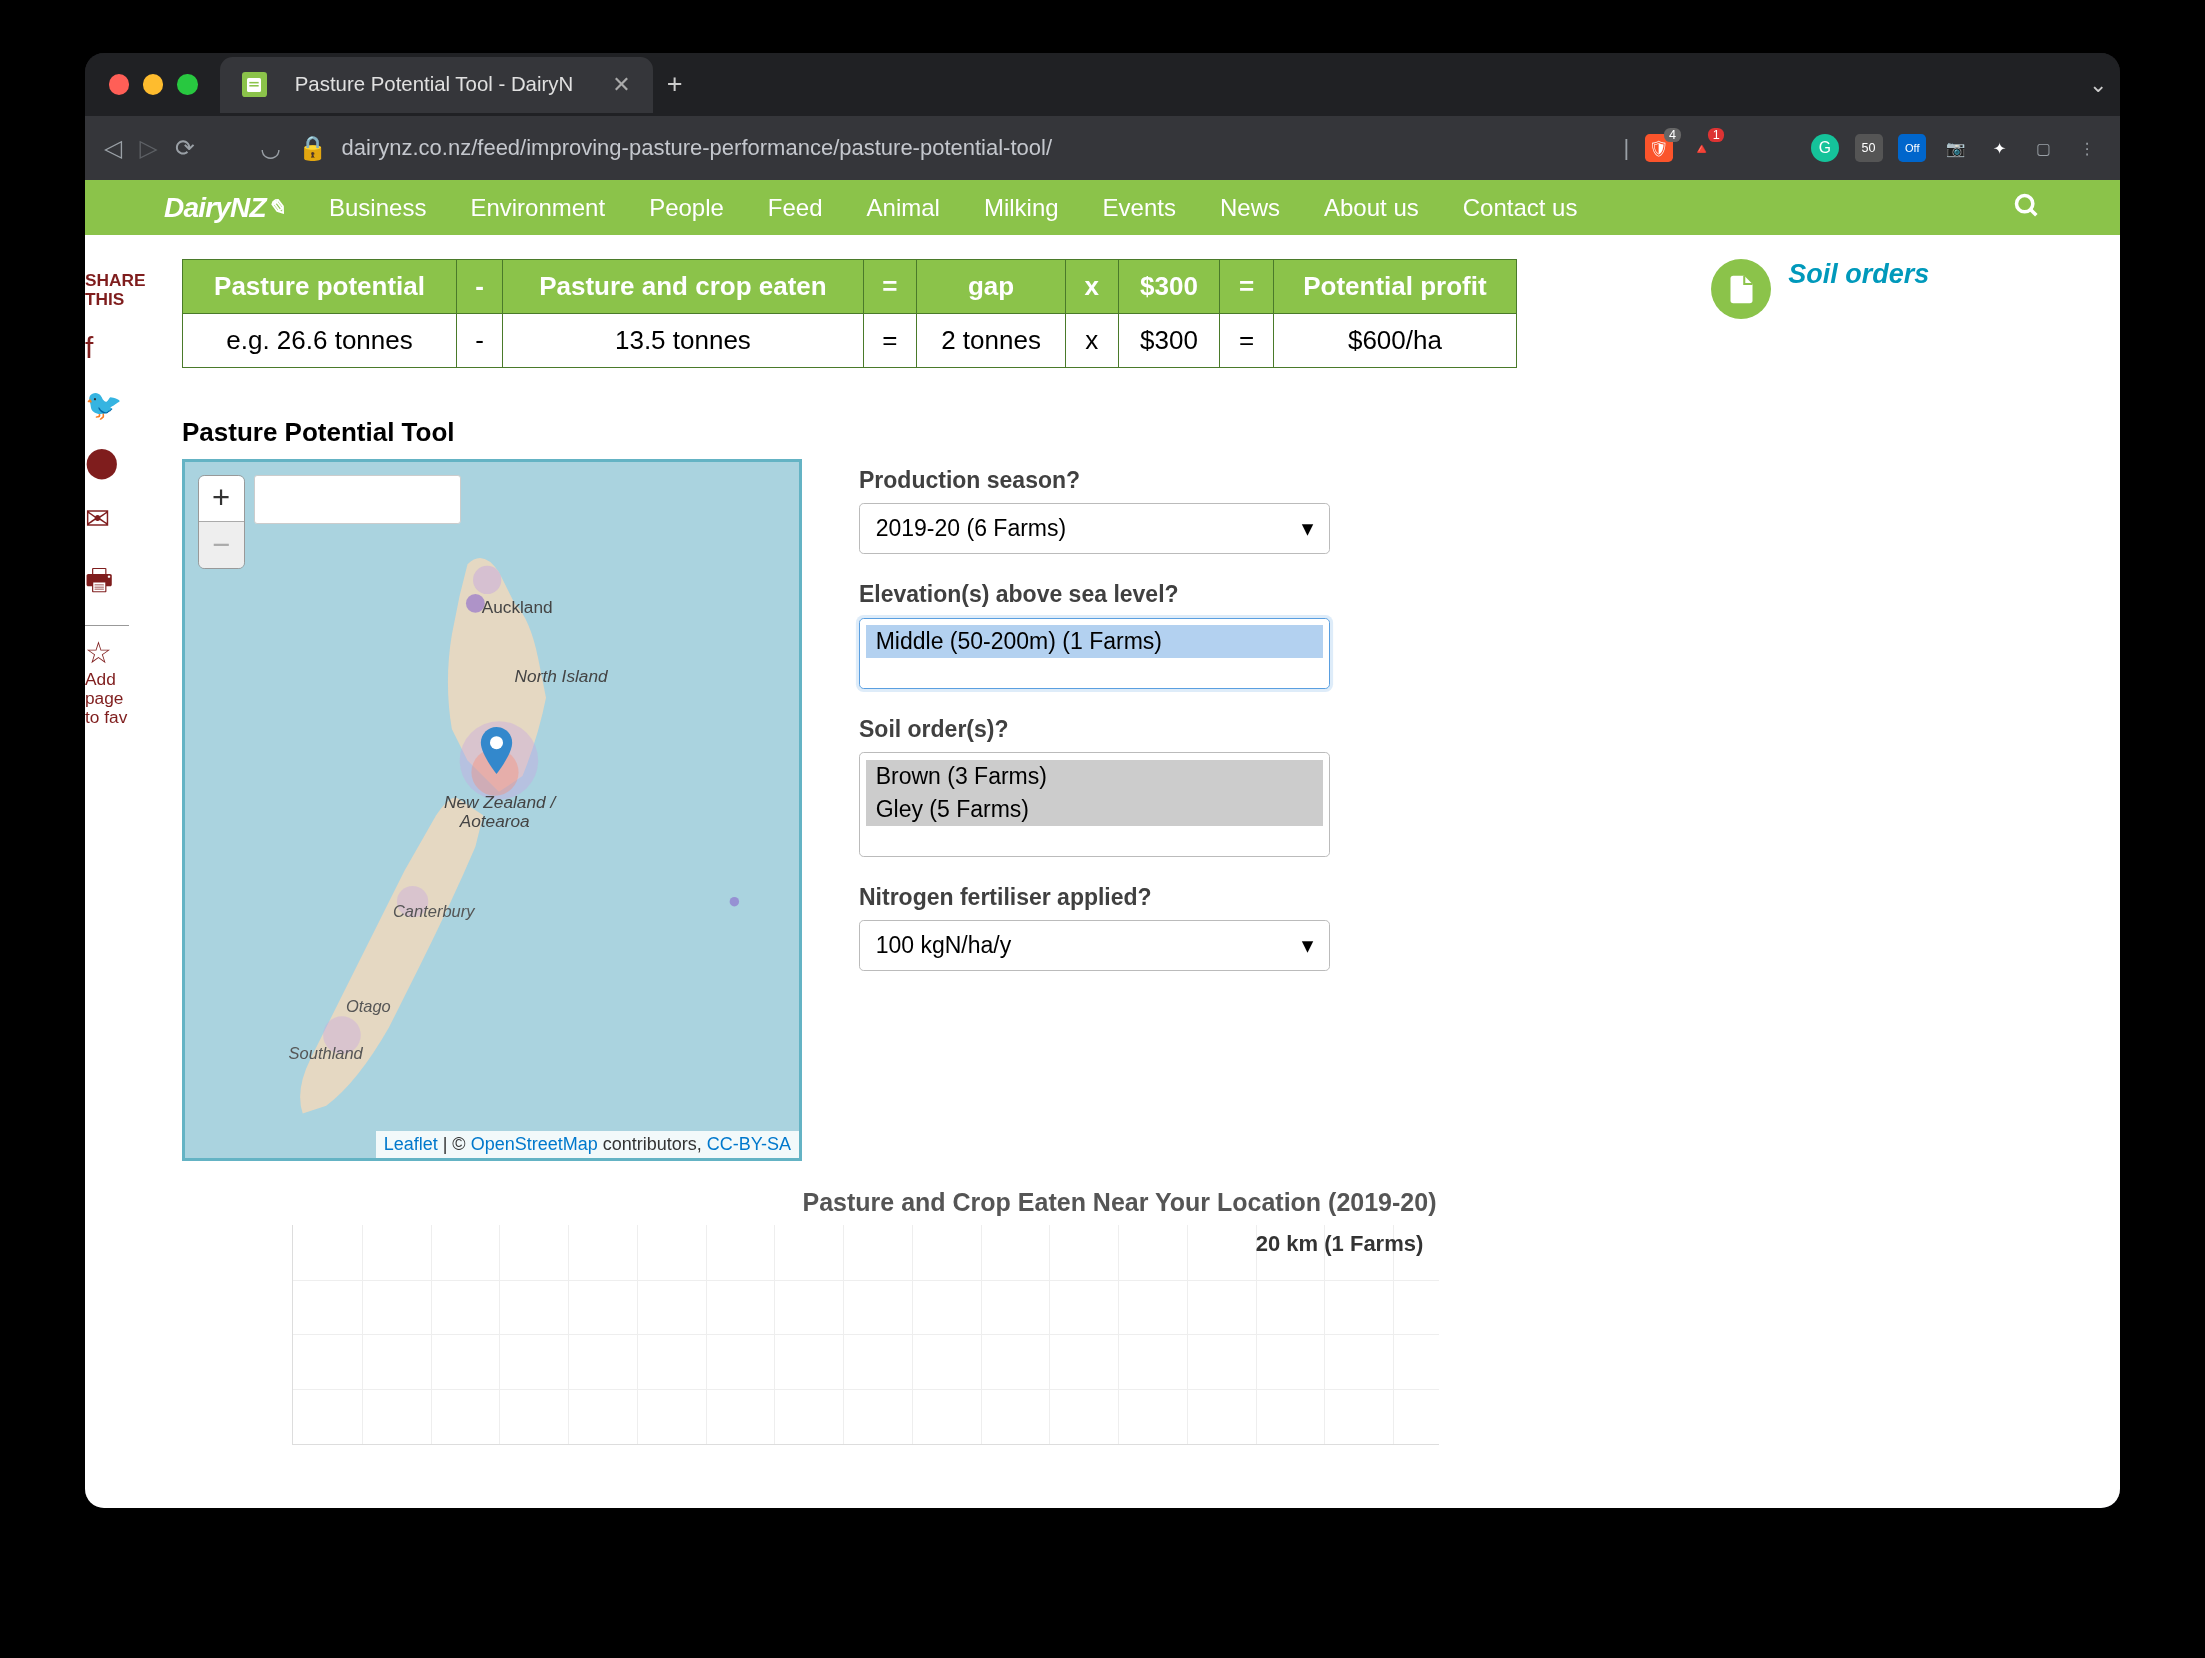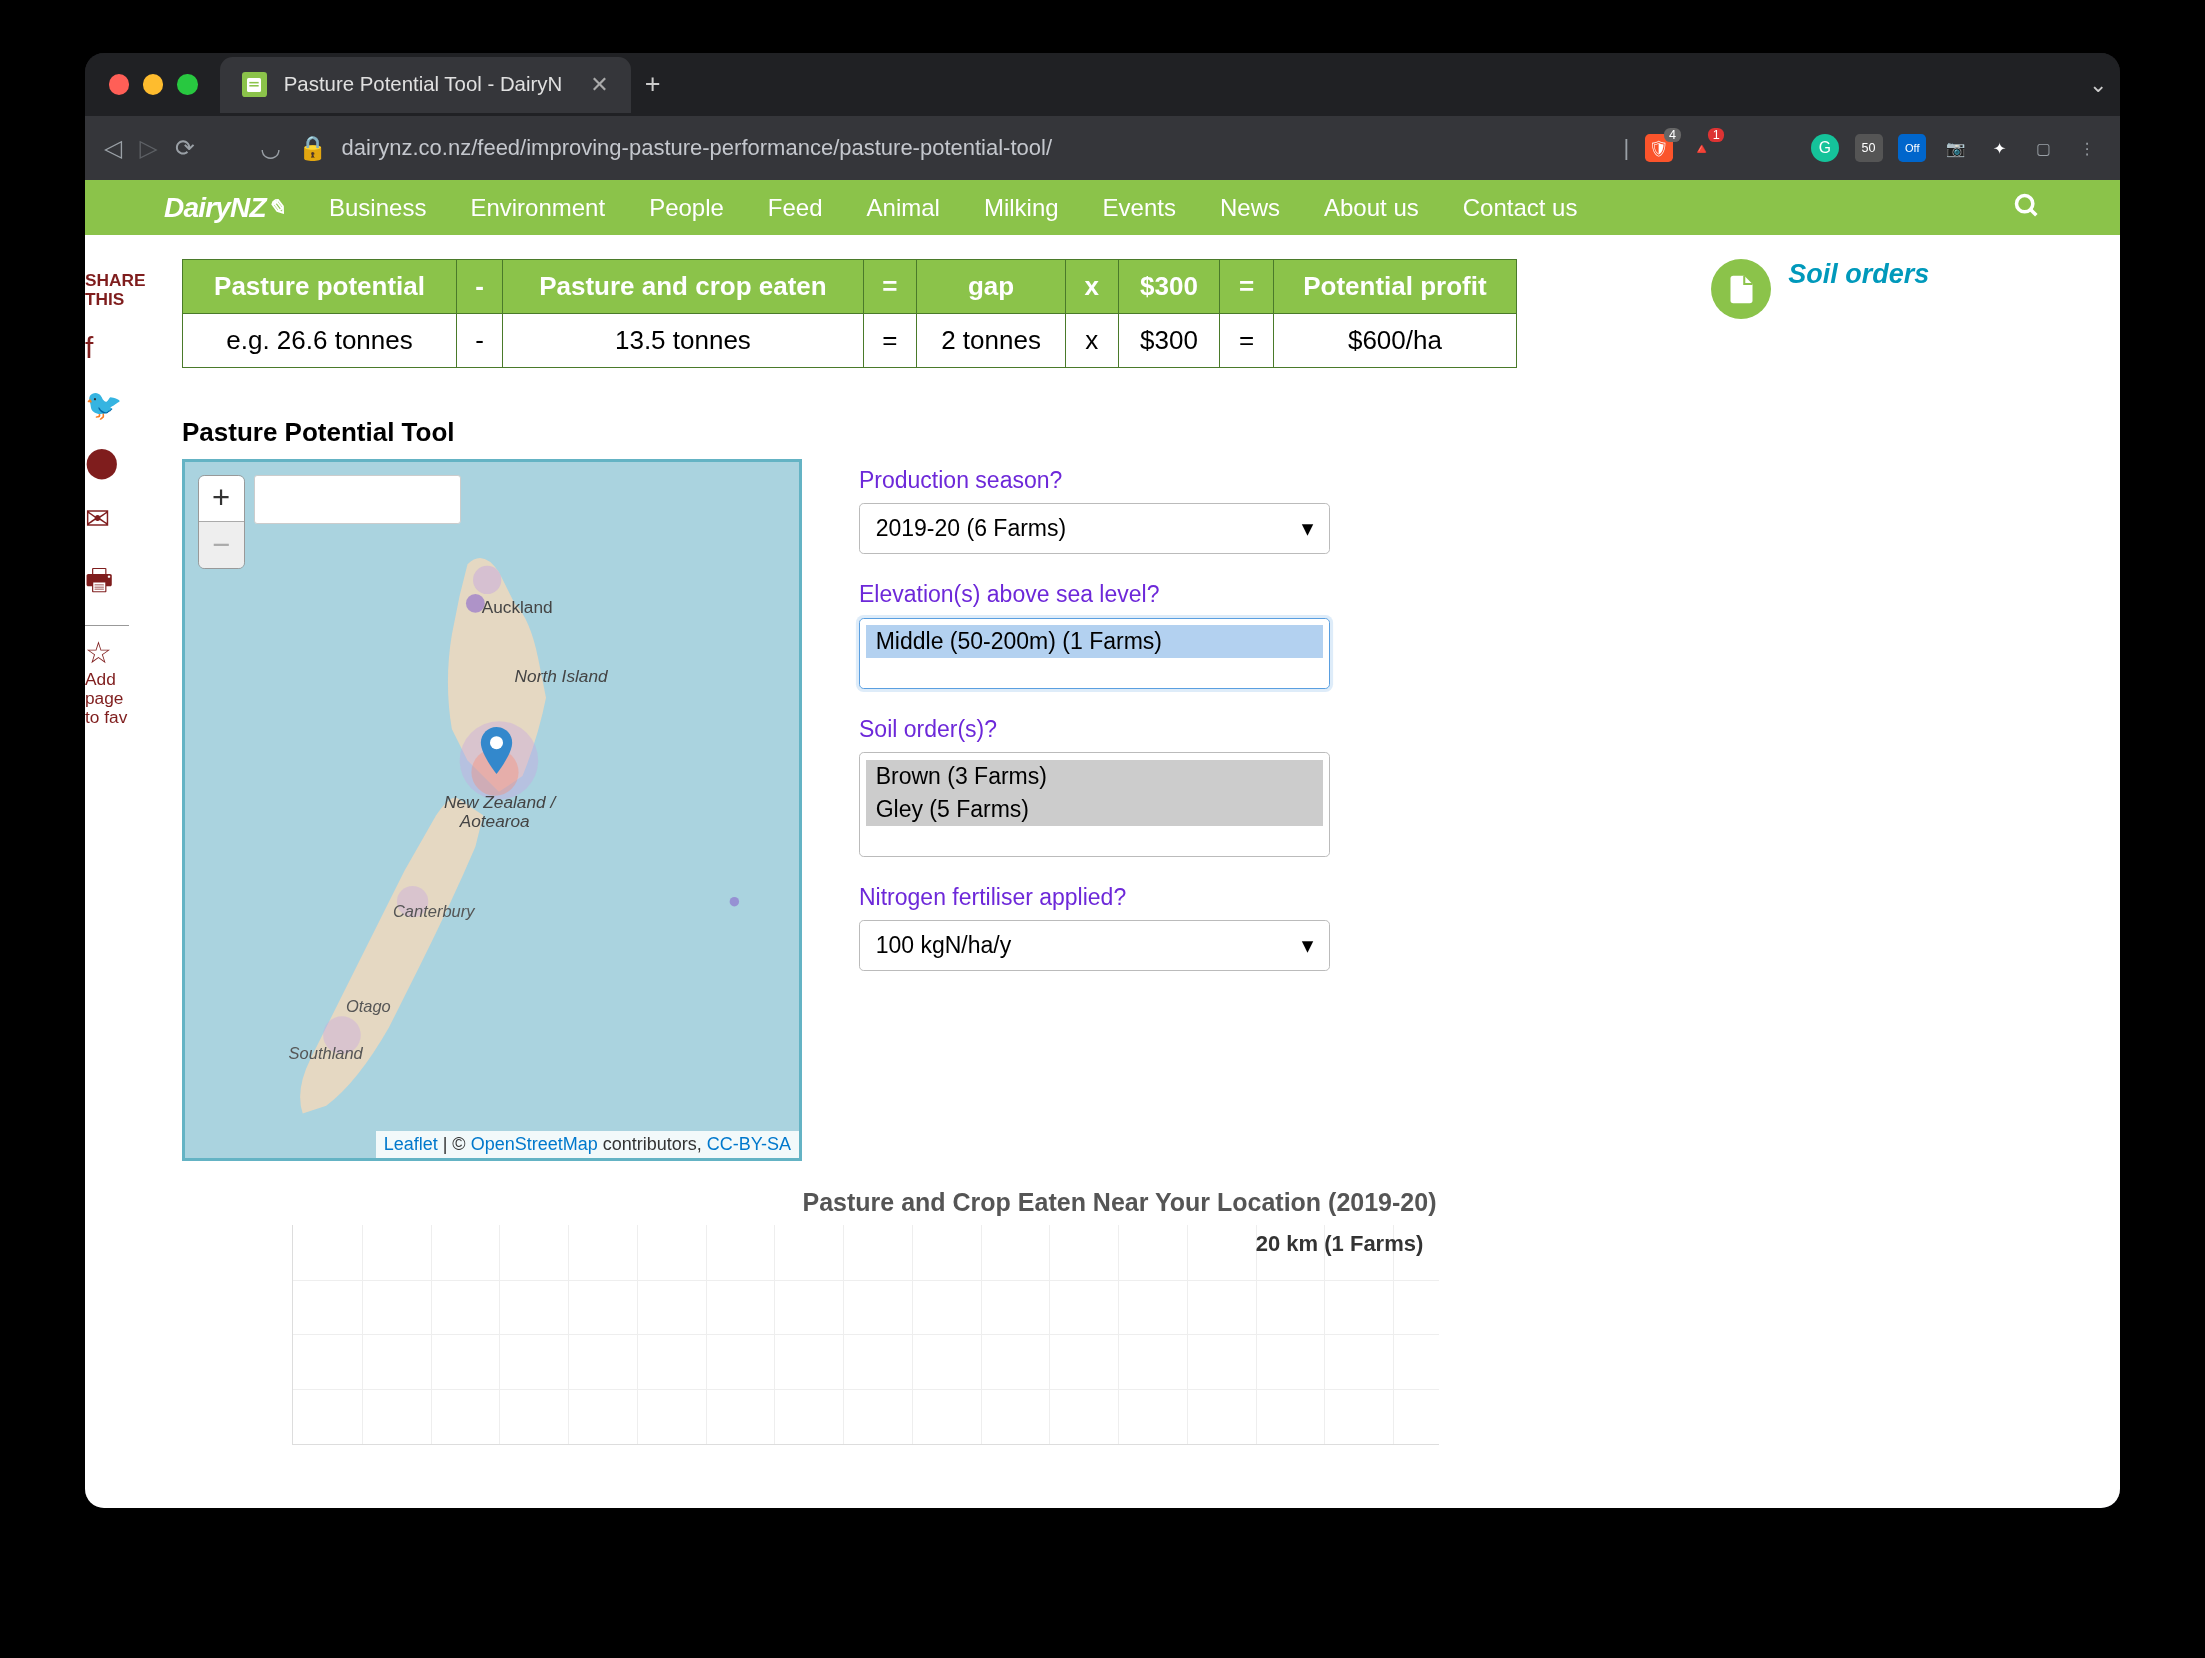--- a/index.html
+++ b/index.html
@@ -1,21 +1,21 @@
 <!DOCTYPE html>
 <html style="font-size:12.6px"><head>
 <meta charset="utf-8">
 <style>
 * { margin: 0; padding: 0; box-sizing: border-box; }
 body { background: #000; font-family: -apple-system, BlinkMacSystemFont, "Segoe UI", Arial, sans-serif; height: 1659px; width: 2205px; position: relative; }
 .window { position: absolute; left: 85px; top: 53px; right: 85px; bottom: 151px; background: #202124; border-radius: 19px; overflow: hidden; display: flex; flex-direction: column; }
 .titlebar { height: 63px; display: flex; align-items: center; padding: 0 12.6px; background: #202124; }
 .traffic { display: flex; gap: 14px; padding-left: 11px; }
 .traffic span { width: 20.4px; height: 20.4px; border-radius: 50%; display: block; }
-.tab { background: #35363a; border-radius: 12.6px 12.6px 0 0; height: 56px; display: flex; align-items: center; padding: 0 22px; margin-left: 22px; color: #e0e0e0; font-size: 20.4px; gap: 17px; }
+.tab { background: #35363a; border-radius: 12.6px 12.6px 0 0; height: 56px; display: flex; align-items: center; padding: 0 22px; margin-left: 22px; color: #e0e0e0; font-size: 20.4px; gap: 28px; }
 .tab .favicon { width: 25px; height: 25px; background: #8bc34a; border-radius: 3.1px; display: flex; align-items: center; justify-content: center; }
 .tab .close { margin-left: 11px; color: #aaa; font-size: 22px; }
 .newtab { margin-left: 14px; color: #ccc; font-size: 27px; }
 .chevron-down { margin-left: auto; color: #ccc; font-size: 22px; }
 .addrbar { height: 64px; display: flex; align-items: center; padding: 0 19px; gap: 17.3px; background: #35363a; }
 .addrbar .navicon { color: #9aa0a6; font-size: 23.6px; }
 .addr-inner { flex: 1; display: flex; align-items: center; gap: 14px; }
 .addr-text { color: #c4c7cd; font-size: 22px; }
 .addrbar .righticons { display: flex; gap: 15.7px; align-items: center; }
 .ext-badge { width: 28px; height: 28px; border-radius: 4.7px; display: flex; align-items: center; justify-content: center; font-size: 15.7px; color: #fff; position: relative; }
@@ -44,21 +44,21 @@
 .map-wrap { width: 620px; height: 702px; border: 3.1px solid #64b3c4; background: #aad3df; position: relative; overflow: hidden; }
 .zoom-ctrl { position: absolute; top: 12.6px; left: 12.6px; width: 47px; border: 1.6px solid #999; border-radius: 6.3px; overflow: hidden; }
 .zoom-ctrl button { display: block; width: 100%; height: 46px; background: #fff; border: none; border-bottom: 0.8px solid #aaa; font-size: 31px; color: #333; }
 .zoom-ctrl button:last-child { background: #eee; color: #aaa; border-bottom: none; }
 .map-search { position: absolute; top: 12.6px; left: 69px; width: 207px; height: 49px; background: #fff; border: 0.8px solid #ccc; border-radius: 3.1px; }
 .map-attr { position: absolute; bottom: 0; right: 0; background: rgba(255,255,255,0.85); padding: 3.1px 7.9px; font-size: 18px; color: #333; }
 .map-attr a { color: #0078cc; }
 .pin { position: absolute; width: 35px; height: 47px; }
 .pin svg { width: 100%; height: 100%; }
 .form-col { flex: 1; max-width: 471px; }
-.form-label { font-size: 23px; font-weight: 400; color: #6d28d9; margin-top: 27px; }
+.form-label { font-size: 23px; font-weight: 700; color: #404040; margin-top: 27px; }
 .form-label:first-child { margin-top: 7.9px; }
 .select-box { border: 0.8px solid #bbb; border-radius: 4.7px; margin-top: 9.4px; padding: 11px 15.7px; font-size: 23px; display: flex; align-items: center; }
 .select-box .caret { margin-left: auto; }
 .listbox { border: 0.8px solid #bbb; border-radius: 4.7px; margin-top: 9.4px; padding: 6.3px; }
 .listbox.focused { border: 1.6px solid #5a9fe0; box-shadow: 0 0 0 3.1px rgba(90,159,224,0.2); }
 .listbox .opt { padding: 3.1px 9.4px; font-size: 23px; }
 .listbox .opt.sel { background: #b3d1f0; }
 .listbox.grey .opt.sel { background: #ccc; }
 .chart-title { font-size: 25px; font-weight: 600; color: #555; text-align: center; margin-top: 27px; }
 .chart-area { position: relative; height: 220px; margin-top: 7.9px; border-left: 0.8px solid #ddd; border-bottom: 0.8px solid #ddd; margin-left: 110px; width: 1147px; }

